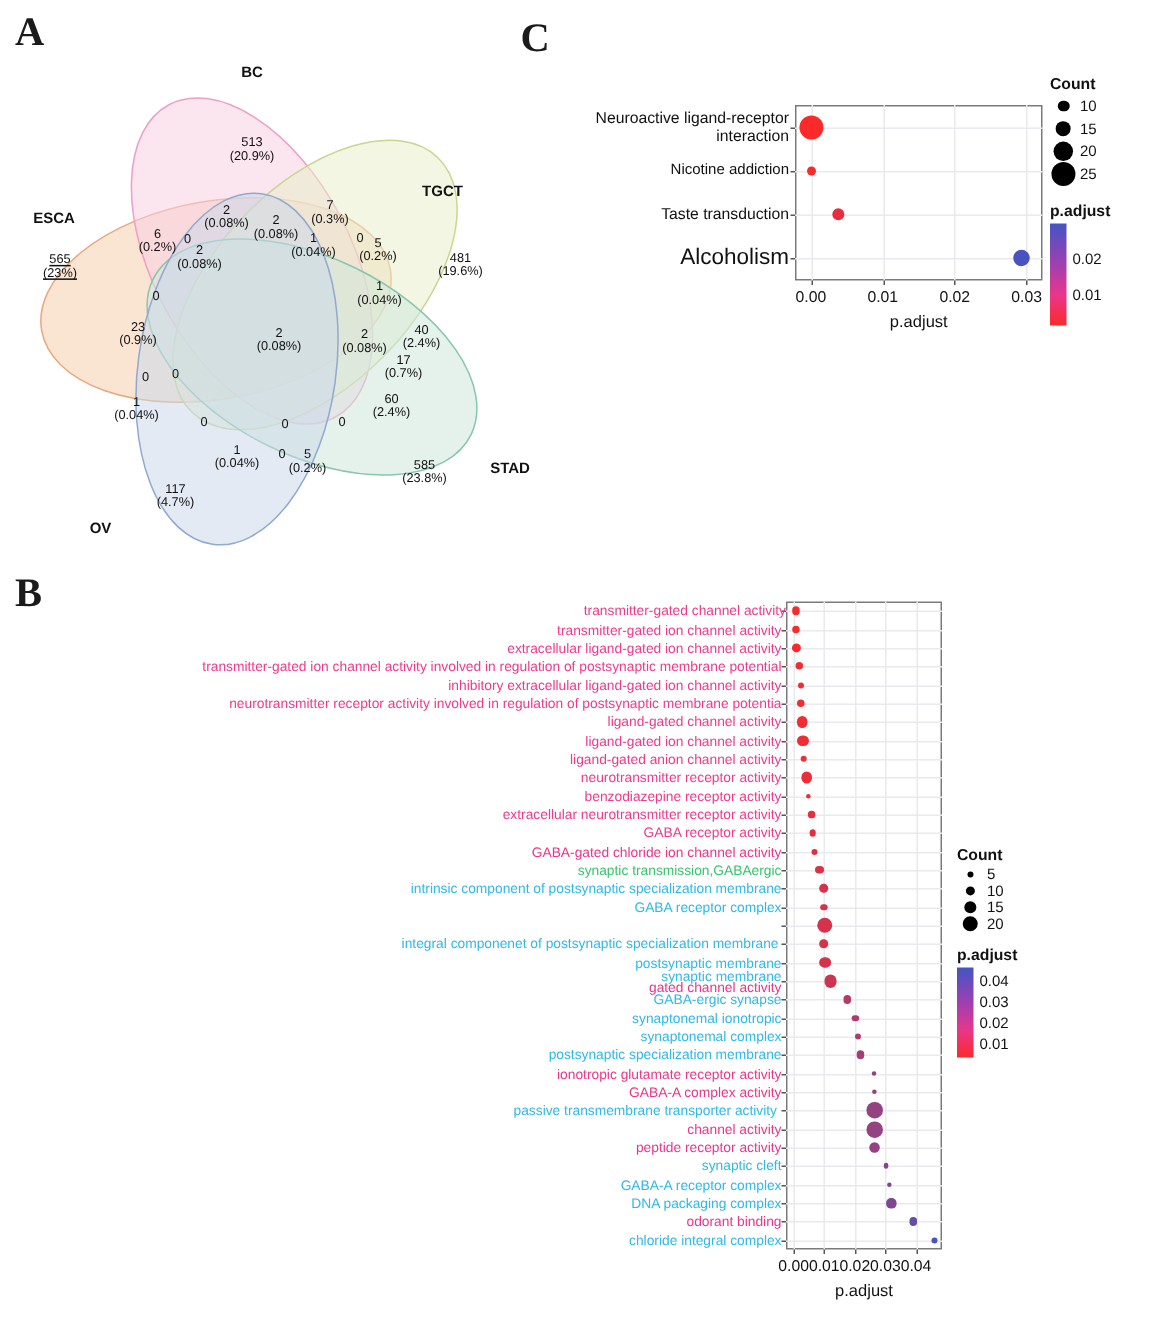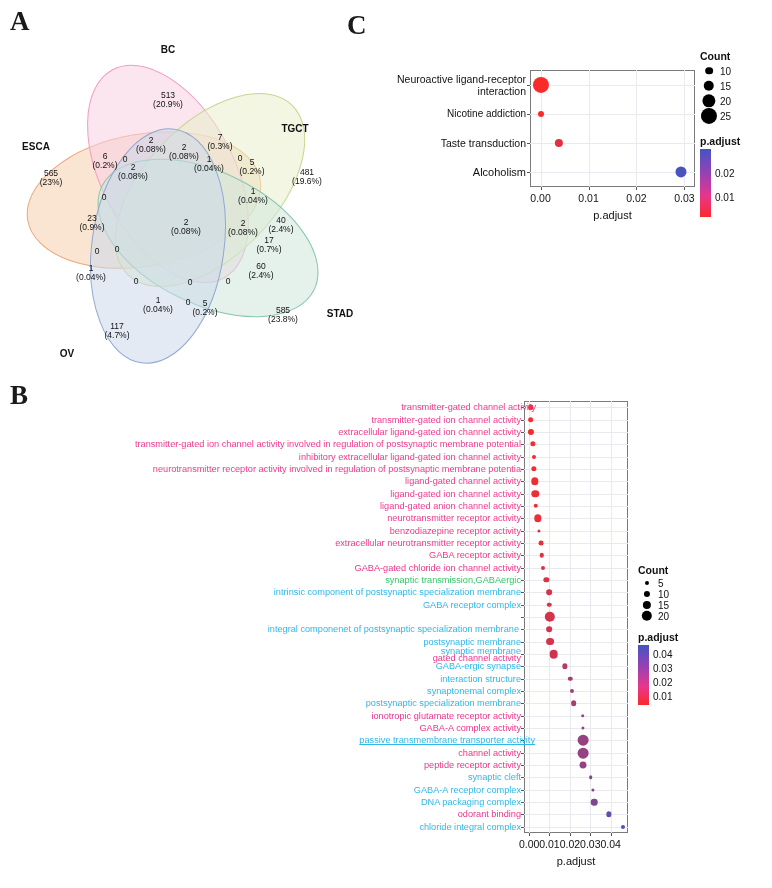--- a/index.html
+++ b/index.html
@@ -56,21 +56,21 @@
         <ellipse cx="210" cy="190" rx="118" ry="66" fill="#e8eecb" fill-opacity="0.55" stroke="#c8d68f" stroke-width="1" transform="rotate(134 210 190)"></ellipse>
         <ellipse cx="208" cy="238" rx="118" ry="66" fill="#cfe8dd" fill-opacity="0.55" stroke="#86c6ad" stroke-width="1" transform="rotate(206 208 238)"></ellipse>
         <ellipse cx="158" cy="246" rx="118" ry="66" fill="#ccd8ea" fill-opacity="0.55" stroke="#8fa9cf" stroke-width="1" transform="rotate(278 158 246)"></ellipse>
       </g>
   </svg>
   <div id="venn-numbers">
       <div class="venn-num" style="left:168px;top:100px;">
         <div>513</div>
         <div>(20.9%)</div>
       </div>
-      <div class="venn-num" style="left:51px;top:178px;">
+      <div class="venn-num" style="left:40px;top:178px;text-decoration:underline;">
         <div>565</div>
         <div>(23%)</div>
       </div>
       <div class="venn-num" style="left:307px;top:177px;">
         <div>481</div>
         <div>(19.6%)</div>
       </div>
       <div class="venn-num" style="left:283px;top:315px;">
         <div>585</div>
         <div>(23.8%)</div>
@@ -217,21 +217,21 @@
         <div style="font-size:10.5px;line-height:12px;color:#111;white-space:nowrap;">Neuroactive ligand-receptor</div>
         <div style="font-size:10.5px;line-height:12px;color:#111;white-space:nowrap;">interaction</div>
       </div>
       <div style="position:absolute;right:246px;top:105.875px;transform:translateY(-50%);text-align:right;">
         <div style="font-size:10px;line-height:12px;color:#111;white-space:nowrap;">Nicotine addiction</div>
       </div>
       <div style="position:absolute;right:246px;top:135.125px;transform:translateY(-50%);text-align:right;">
         <div style="font-size:10.5px;line-height:12px;color:#111;white-space:nowrap;">Taste transduction</div>
       </div>
       <div style="position:absolute;right:246px;top:164.375px;transform:translateY(-50%);text-align:right;">
-        <div style="font-size:11px;line-height:12px;color:#111;white-space:nowrap;">Alcoholism</div>
+        <div style="font-size:15px;line-height:12px;color:#111;white-space:nowrap;">Alcoholism</div>
       </div>
       <div class="leg-title" style="left:355px;top:42px;">Count</div>
       <div class="leg-dot" style="left:364px;top:62.5px;width:7.68px;height:7.68px;"></div>
       <div class="leg-item-label" style="left:375px;top:57.5px;">10</div>
       <div class="leg-dot" style="left:364px;top:77.5px;width:10.48px;height:10.48px;"></div>
       <div class="leg-item-label" style="left:375px;top:72.5px;">15</div>
       <div class="leg-dot" style="left:364px;top:92.5px;width:13.280000000000001px;height:13.280000000000001px;"></div>
       <div class="leg-item-label" style="left:375px;top:87.5px;">20</div>
       <div class="leg-dot" style="left:364px;top:107.5px;width:16.080000000000002px;height:16.080000000000002px;"></div>
       <div class="leg-item-label" style="left:375px;top:102.5px;">25</div>
@@ -360,21 +360,21 @@
       <div class="tick-label" style="left:529.0980392156863px;top:460px;">0.00</div>
       <div class="tick-mark" style="left:549.4901960784314px;top:455px;"></div>
       <div class="tick-label" style="left:549.4901960784314px;top:460px;">0.01</div>
       <div class="tick-mark" style="left:569.8823529411765px;top:455px;"></div>
       <div class="tick-label" style="left:569.8823529411765px;top:460px;">0.02</div>
       <div class="tick-mark" style="left:590.2745098039215px;top:455px;"></div>
       <div class="tick-label" style="left:590.2745098039215px;top:460px;">0.03</div>
       <div class="tick-mark" style="left:610.6666666666666px;top:455px;"></div>
       <div class="tick-label" style="left:610.6666666666666px;top:460px;">0.04</div>
       <div class="axis-title" style="left:576px;top:477px;">p.adjust</div>
-      <div class="b-label" style="top:29.17142857142857px;right:236px;color:#ee3a8c;margin-left:26px;">transmitter-gated channel activity</div>
+      <div class="b-label" style="top:29.17142857142857px;right:248px;color:#ee3a8c;margin-left:26px;">transmitter-gated channel activity</div>
       <div class="b-label" style="top:41.51428571428572px;right:251px;color:#ee3a8c;">transmitter-gated ion channel activity</div>
       <div class="b-label" style="top:53.85714285714286px;right:251px;color:#ee3a8c;">extracellular ligand-gated ion channel activity</div>
       <div class="b-label" style="top:66.2px;right:251px;color:#ee3a8c;">transmitter-gated ion channel activity involved in regulation of postsynaptic membrane potential</div>
       <div class="b-label" style="top:78.54285714285714px;right:251px;color:#ee3a8c;">inhibitory extracellular ligand-gated ion channel activity</div>
       <div class="b-label" style="top:90.88571428571429px;right:251px;color:#ee3a8c;">neurotransmitter receptor activity involved in regulation of postsynaptic membrane potentia</div>
       <div class="b-label" style="top:103.22857142857143px;right:251px;color:#ee3a8c;">ligand-gated channel activity</div>
       <div class="b-label" style="top:115.57142857142857px;right:251px;color:#ee3a8c;">ligand-gated ion channel activity</div>
       <div class="b-label" style="top:127.91428571428571px;right:251px;color:#ee3a8c;">ligand-gated anion channel activity</div>
       <div class="b-label" style="top:140.25714285714287px;right:251px;color:#ee3a8c;">neurotransmitter receptor activity</div>
       <div class="b-label" style="top:152.6px;right:251px;color:#ee3a8c;">benzodiazepine receptor activity</div>
@@ -382,26 +382,26 @@
       <div class="b-label" style="top:177.28571428571428px;right:251px;color:#ee3a8c;">GABA receptor activity</div>
       <div class="b-label" style="top:189.62857142857143px;right:251px;color:#e8368a;">GABA-gated chloride ion channel activity</div>
       <div class="b-label" style="top:201.97142857142856px;right:251px;color:#39c46e;">synaptic transmission,GABAergic</div>
       <div class="b-label" style="top:214.31428571428572px;right:251px;color:#2fb8e8;">intrinsic component of postsynaptic specialization membrane</div>
       <div class="b-label" style="top:226.65714285714284px;right:251px;color:#2fb8e8;">GABA receptor complex</div>
       <div class="b-label" style="top:253px;right:251px;color:#2fb8e8;margin-top:20px;">synaptic membrane</div>
       <div class="b-label" style="top:251.34285714285716px;right:253px;color:#2fb8e8;">integral componenet of postsynaptic specialization membrane</div>
       <div class="b-label" style="top:263.6857142857143px;right:251px;color:#2fb8e8;">postsynaptic membrane</div>
       <div class="b-label" style="top:280px;right:251px;color:#e8368a;">gated channel activity</div>
       <div class="b-label" style="top:288.37142857142857px;right:251px;color:#2fb8e8;">GABA-ergic synapse</div>
-      <div class="b-label" style="top:300.7142857142857px;right:251px;color:#2fb8e8;">interaction structure</div>
+      <div class="b-label" style="top:300.7142857142857px;right:251px;color:#2fb8e8;">synaptonemal ionotropic</div>
       <div class="b-label" style="top:313.0571428571429px;right:251px;color:#2fb8e8;">synaptonemal complex</div>
       <div class="b-label" style="top:325.4px;right:251px;color:#2fb8e8;">postsynaptic specialization membrane</div>
       <div class="b-label" style="top:337.74285714285713px;right:251px;color:#e8368a;">ionotropic glutamate receptor activity</div>
       <div class="b-label" style="top:350.0857142857143px;right:251px;color:#e8368a;">GABA-A complex activity</div>
-      <div class="b-label" style="top:362.42857142857144px;right:237px;color:#2fb8e8;text-decoration:underline;">passive transmembrane transporter activity</div>
+      <div class="b-label" style="top:362.42857142857144px;right:254px;color:#2fb8e8;">passive transmembrane transporter activity</div>
       <div class="b-label" style="top:374.77142857142854px;right:251px;color:#e8368a;">channel activity</div>
       <div class="b-label" style="top:387.1142857142857px;right:251px;color:#e8368a;">peptide receptor activity</div>
       <div class="b-label" style="top:399.45714285714286px;right:251px;color:#2fb8e8;text-align:center;">synaptic cleft</div>
       <div class="b-label" style="top:411.8px;right:251px;color:#2fb8e8;">GABA-A receptor complex</div>
       <div class="b-label" style="top:424.14285714285717px;right:251px;color:#2fb8e8;">DNA packaging complex</div>
       <div class="b-label" style="top:436.48571428571427px;right:251px;color:#e8368a;">odorant binding</div>
       <div class="b-label" style="top:448.8285714285714px;right:251px;color:#2fb8e8;">chloride integral complex</div>
       <div class="leg-title" style="left:638px;top:186px;">Count</div>
       <div class="leg-dot" style="left:647px;top:204.5px;width:4.04px;height:4.04px;"></div>
       <div class="leg-item-label" style="left:658px;top:199.5px;">5</div>

